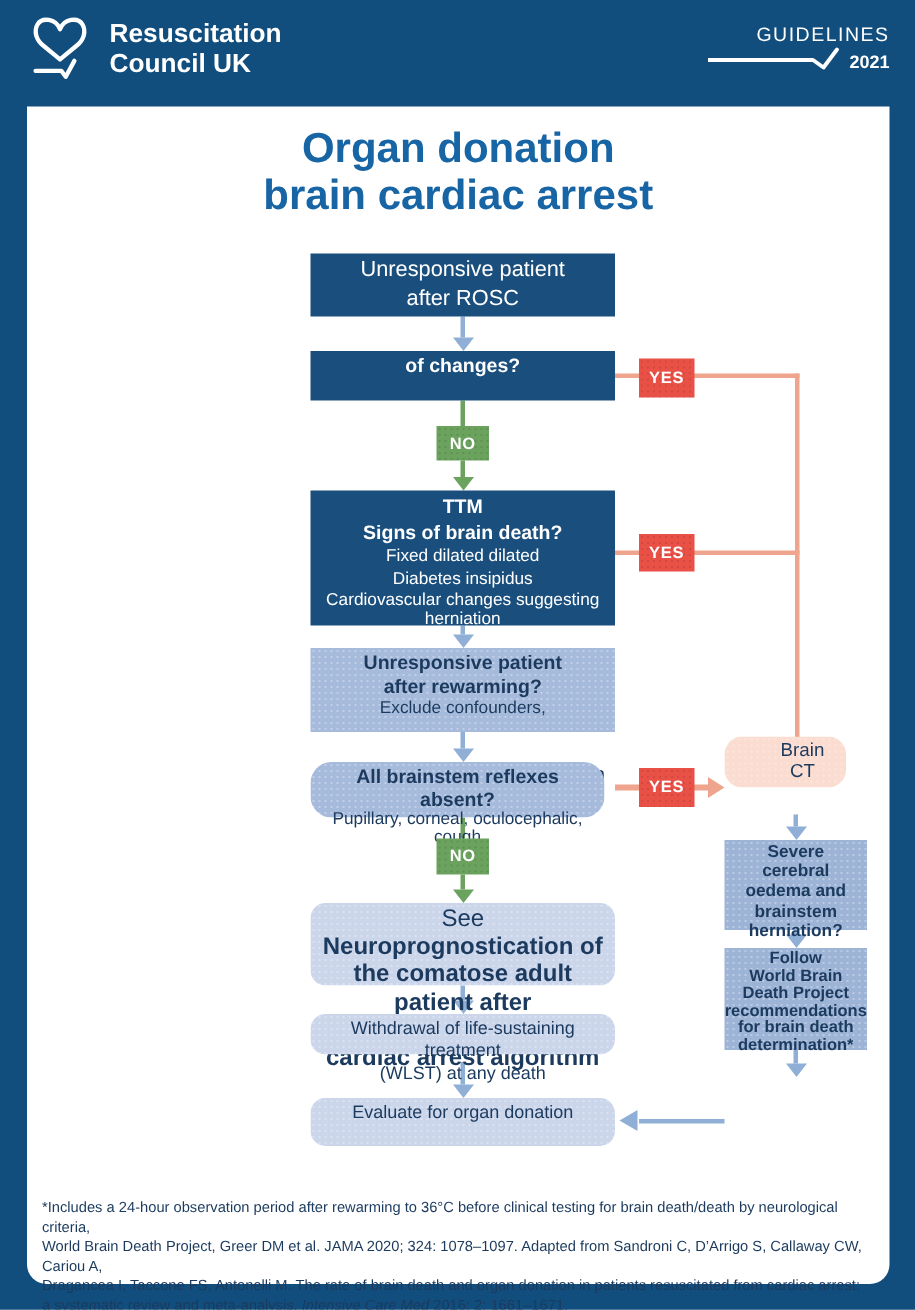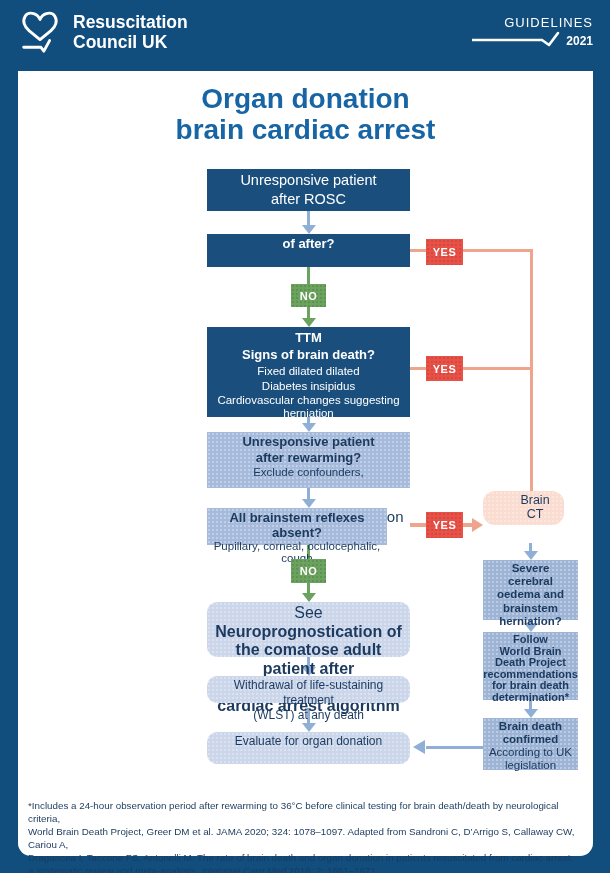--- a/index.html
+++ b/index.html
@@ -141,21 +141,21 @@
       <i class="ln"></i>
       <i class="hd"></i>
     </div>
 
   <div class="box dark" style="left:207px;top:169px;width:203px;height:42px;font-size:14.5px;line-height:1.3;">
     <span>Unresponsive patient</span>
     <span>after ROSC</span>
   </div>
 
   <div class="box dark" style="left:207px;top:234px;width:203px;height:33px;font-size:13px;font-weight:700;line-height:1.2;">
-    <span>of after?</span>
+    <span>of changes?</span>
   </div>
 
   <div class="tag" style="left:426px;top:239px;width:37px;height:26px;">YES</div>
   <div class="tag green" style="left:291px;top:284px;width:35px;height:23px;">NO</div>
 
   <div class="box dark" style="left:207px;top:327px;width:203px;height:90px;font-size:11.5px;line-height:1.33;">
     <b style="font-size:13px;">TTM</b>
     <b style="font-size:13px;">Signs of brain death?</b>
     <span class="sub">Fixed dilated dilated</span>
     <span class="sub">Diabetes insipidus</span>
@@ -164,21 +164,21 @@
 
   <div class="tag" style="left:426px;top:356px;width:37px;height:25px;">YES</div>
 
   <div class="box steel dotted" style="left:207px;top:432px;width:203px;height:56px;font-size:13px;font-weight:700;line-height:1.2;">
     <b>Unresponsive patient</b>
     <b>after rewarming?</b>
     <span class="sub" style="font-size:11.5px;margin-top:1px;">Exclude confounders,</span>
     <span class="sub" style="font-size:15px;margin-top:28px;">particularly residual sedation</span>
   </div>
 
-  <div class="box steel dotted" style="left:207px;top:508px;width:180px;height:37px;font-size:13px;">
+  <div class="box steel dotted" style="left:207px;top:508px;width:196px;height:37px;font-size:13px;border-radius:14px;">
     <b>All brainstem reflexes absent?</b>
     <span class="sub" style="font-size:11.5px;">Pupillary, corneal, oculocephalic, cough</span>
   </div>
 
   <div class="tag" style="left:426px;top:512px;width:37px;height:26px;">YES</div>
   <div class="tag green" style="left:291px;top:559px;width:35px;height:24px;">NO</div>
 
   <div class="box lav dotted" style="left:207px;top:602px;width:203px;height:55px;font-size:16px;line-height:1.16;">
     <p><span>See </span><b>Neuroprognostication of the comatose adult patient after resuscitation from cardiac arrest algorithm</b></p>
   </div>
@@ -197,22 +197,18 @@
   </div>
 
   <div class="box steel2 dotted" style="left:483px;top:560px;width:95px;height:60px;font-size:11.5px;font-weight:700;line-height:1.15;">
     <span>Severe cerebral<br>oedema and<br>brainstem<br>herniation?</span>
   </div>
 
   <div class="box steel2 dotted" style="left:483px;top:632px;width:95px;height:68px;font-size:11px;font-weight:700;line-height:1.05;">
     <span>Follow<br>World Brain<br>Death Project<br>recommendations<br>for brain death<br>determination*</span>
   </div>
 
-  <div class="box steel2 dotted" style="left:483px;top:718px;width:95px;height:52px;font-size:11.5px;line-height:1.12;">
-    <b>Brain death<br>confirmed</b>
-    <span class="sub">According to UK<br>legislation</span>
-  </div>
 
   <p class="footnote"><span>*Includes a 24-hour observation period after rewarming to 36°C before clinical testing for brain death/death by neurological criteria,<br>World Brain Death Project, Greer DM et al. JAMA 2020; 324: 1078–1097. Adapted from Sandroni C, D’Arrigo S, Callaway CW, Cariou A,<br>Dragancea I, Taccone FS, Antonelli M. The rate of brain death and organ donation in patients resuscitated from cardiac arrest:</span><br>
     <span>a systematic review and meta-analysis. </span><i>Intensive Care Med</i><span> 2016; 2: 1661–1671.</span>
   </p>
 
 </div>
 
 </body></html>

